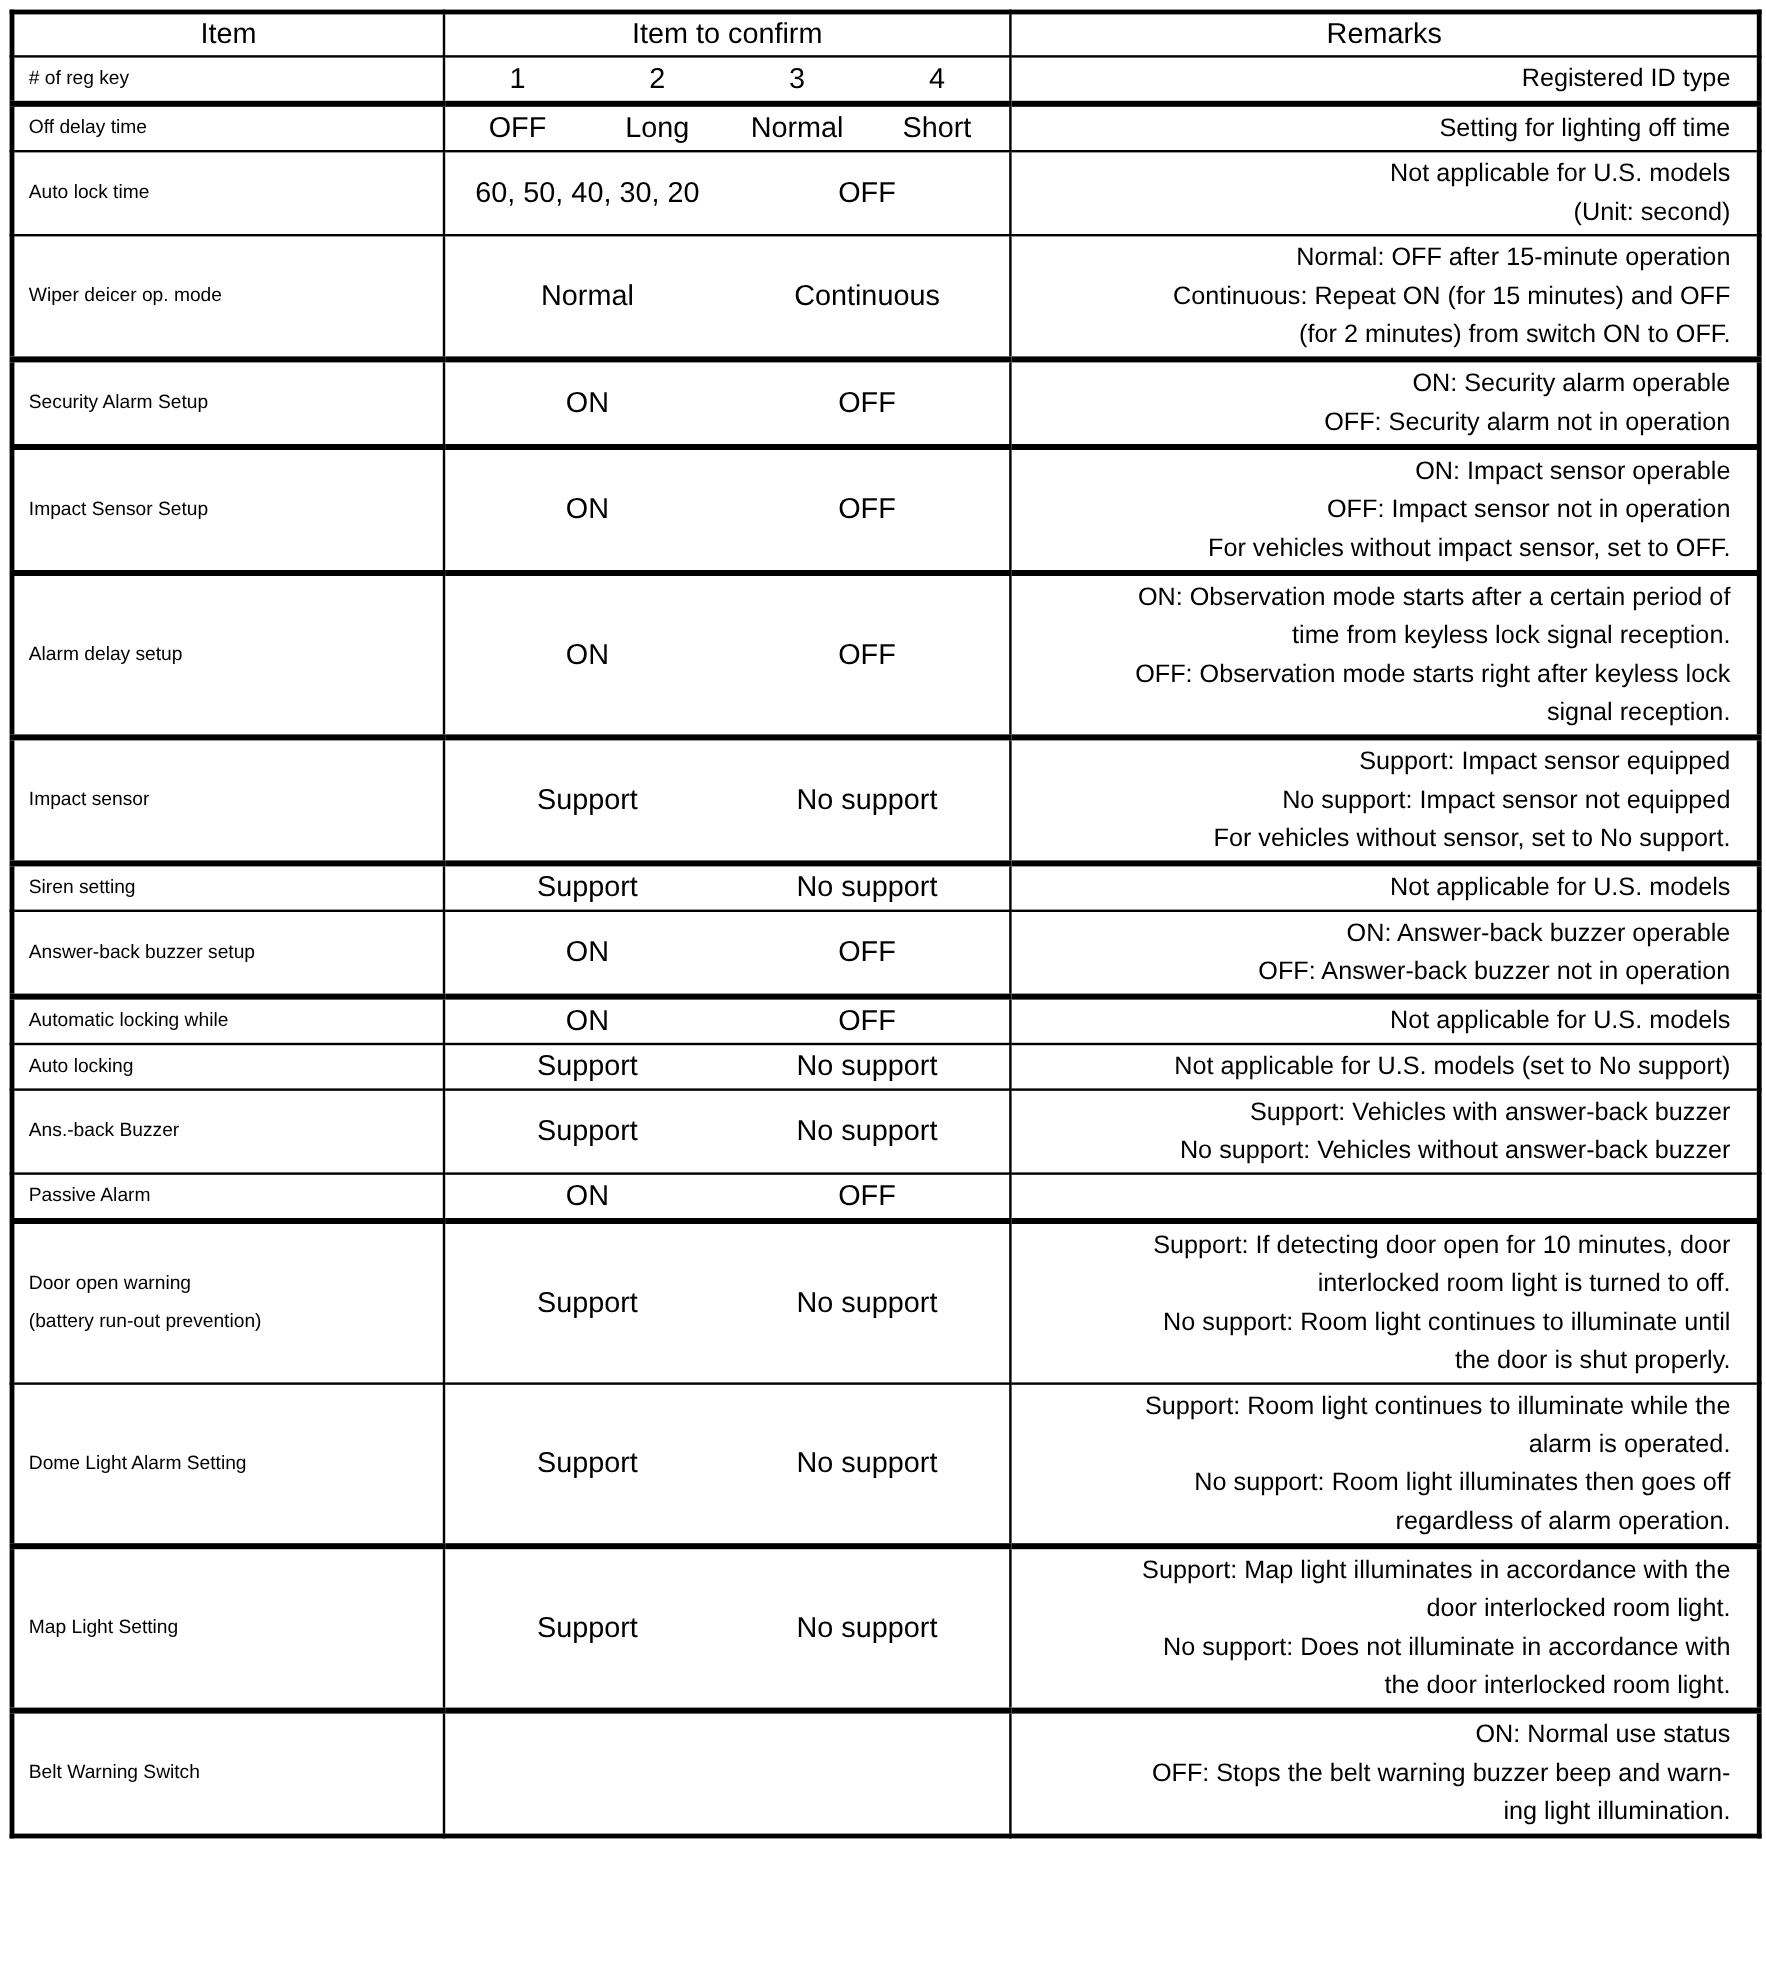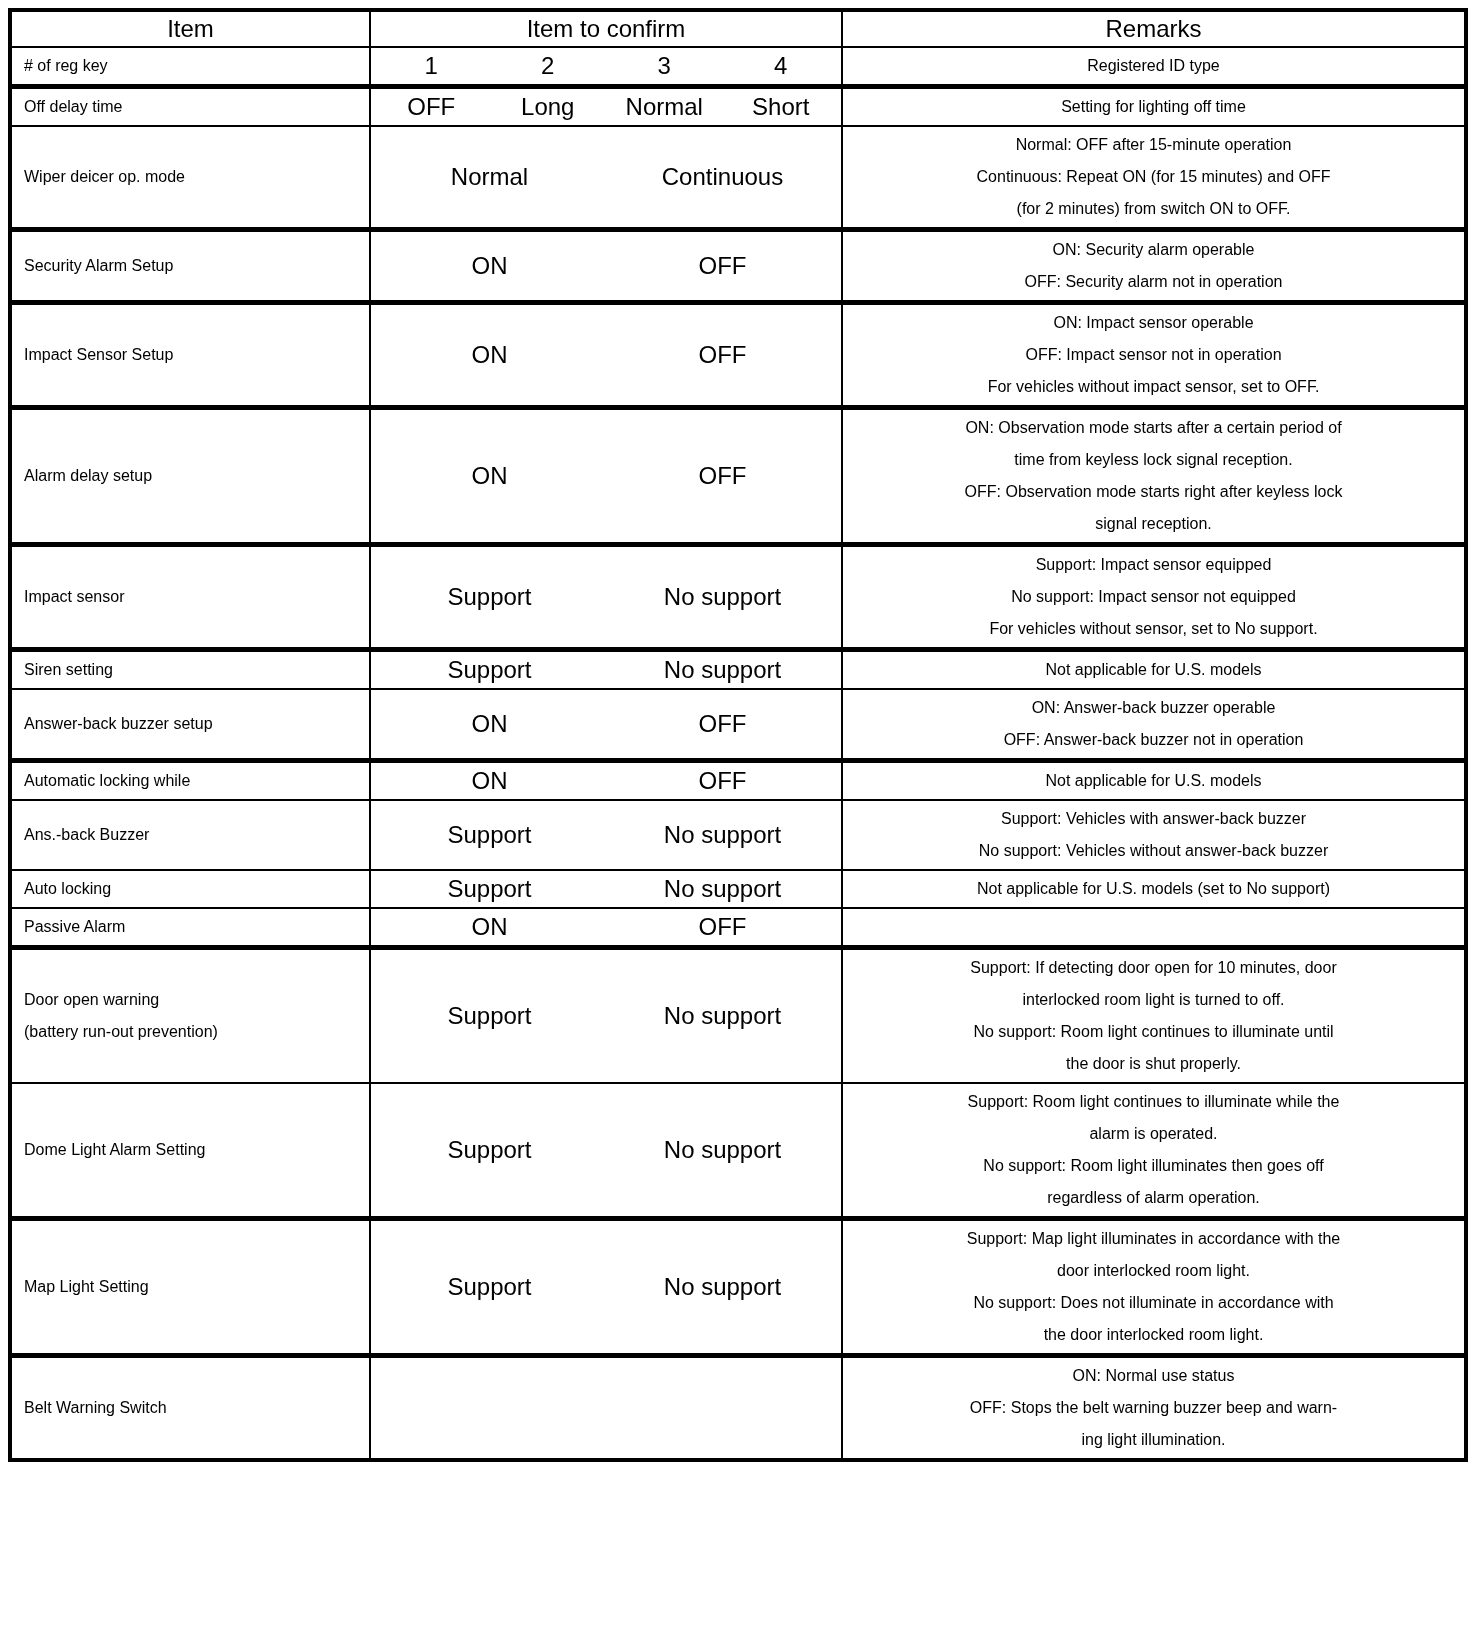--- a/index.html
+++ b/index.html
@@ -62,24 +62,24 @@
   .confirm-grid span {
     display: block;
     text-align: center;
     font-size: 24px;
     line-height: 32px;
   }
   .confirm-grid span.span2 {
     grid-column: span 2;
   }
   td.remarks {
-    font-size: 16px;
+    font-size: 21px;
     line-height: 32px;
-    text-align: center;
-    padding: 2px 10px;
+    text-align: right;
+    padding: 2px 22px;
     white-space: pre-line;
     height: 32px;
   }
 </style>
 </head>
 <body>
 
 <div class="page">
   <table class="settings">
     <colgroup>
@@ -112,20 +112,31 @@
           <td class="confirm">
             <div class="confirm-grid">
               <span>OFF</span>
               <span>Long</span>
               <span>Normal</span>
               <span>Short</span>
             </div>
           </td>
           <td class="remarks">Setting for lighting off time</td>
         </tr>
+        <tr>
+          <td class="item">Auto lock time</td>
+          <td class="confirm">
+            <div class="confirm-grid">
+              <span class="span2">60, 50, 40, 30, 20</span>
+              <span class="span2">OFF</span>
+            </div>
+          </td>
+          <td class="remarks">Not applicable for U.S. models
+(Unit: second)</td>
+        </tr>
         <tr class="thick">
           <td class="item">Wiper deicer op. mode</td>
           <td class="confirm">
             <div class="confirm-grid">
               <span class="span2">Normal</span>
               <span class="span2">Continuous</span>
             </div>
           </td>
           <td class="remarks">Normal: OFF after 15-minute operation
 Continuous: Repeat ON (for 15 minutes) and OFF
@@ -204,39 +215,39 @@
           <td class="item">Automatic locking while</td>
           <td class="confirm">
             <div class="confirm-grid">
               <span class="span2">ON</span>
               <span class="span2">OFF</span>
             </div>
           </td>
           <td class="remarks">Not applicable for U.S. models</td>
         </tr>
         <tr>
+          <td class="item">Auto locking</td>
+          <td class="confirm">
+            <div class="confirm-grid">
+              <span class="span2">Support</span>
+              <span class="span2">No support</span>
+            </div>
+          </td>
+          <td class="remarks">Not applicable for U.S. models (set to No support)</td>
+        </tr>
+        <tr>
           <td class="item">Ans.-back Buzzer</td>
           <td class="confirm">
             <div class="confirm-grid">
               <span class="span2">Support</span>
               <span class="span2">No support</span>
             </div>
           </td>
           <td class="remarks">Support: Vehicles with answer-back buzzer
 No support: Vehicles without answer-back buzzer</td>
-        </tr>
-        <tr>
-          <td class="item">Auto locking</td>
-          <td class="confirm">
-            <div class="confirm-grid">
-              <span class="span2">Support</span>
-              <span class="span2">No support</span>
-            </div>
-          </td>
-          <td class="remarks">Not applicable for U.S. models (set to No support)</td>
         </tr>
         <tr class="thick">
           <td class="item">Passive Alarm</td>
           <td class="confirm">
             <div class="confirm-grid">
               <span class="span2">ON</span>
               <span class="span2">OFF</span>
             </div>
           </td>
           <td class="remarks"></td>

